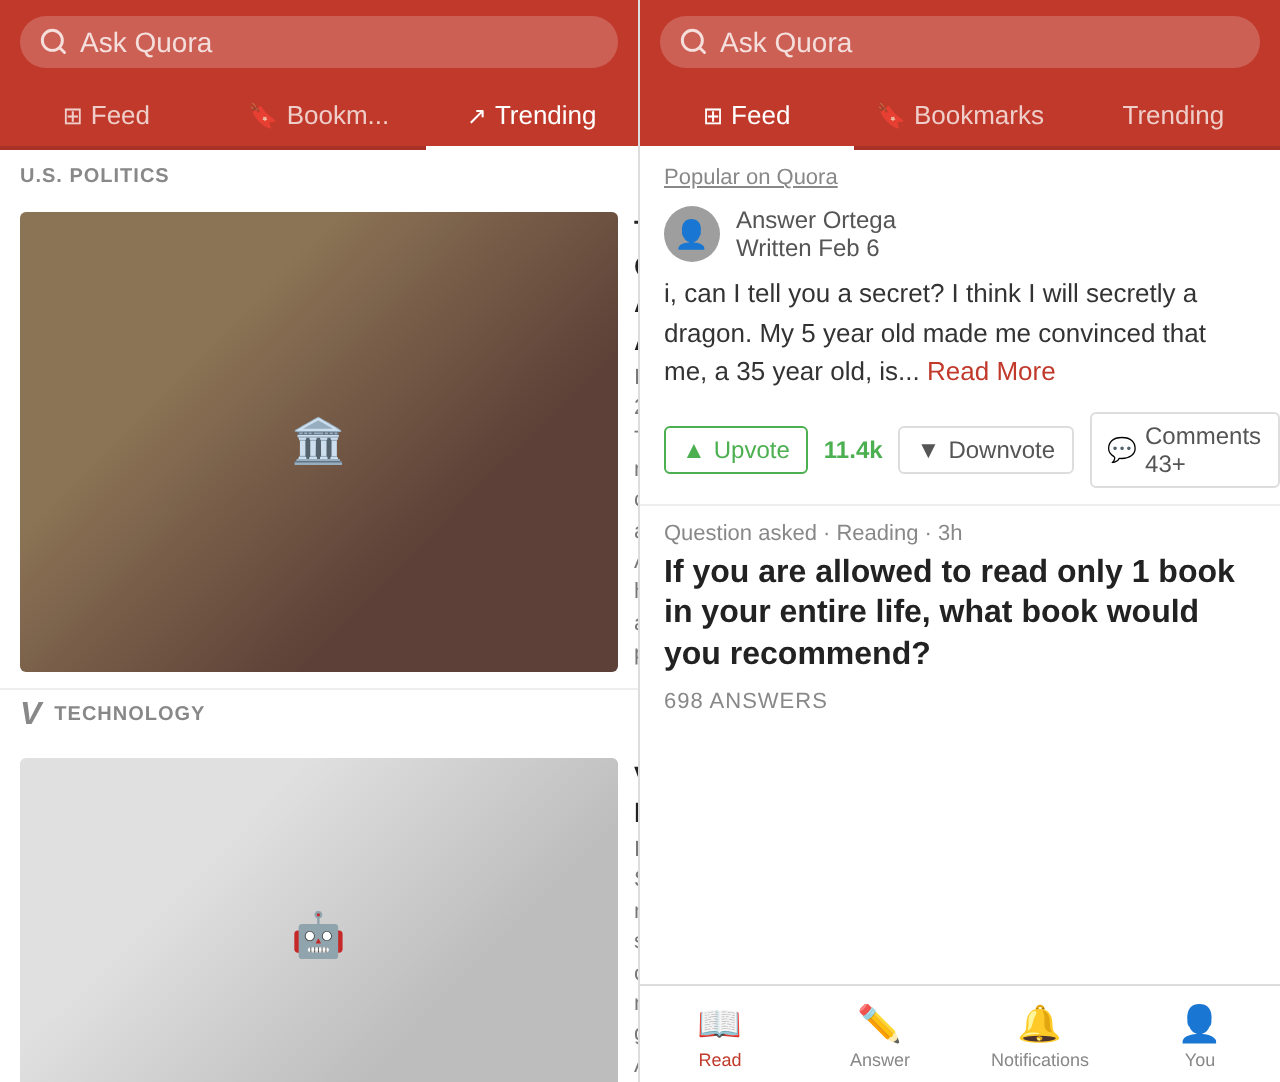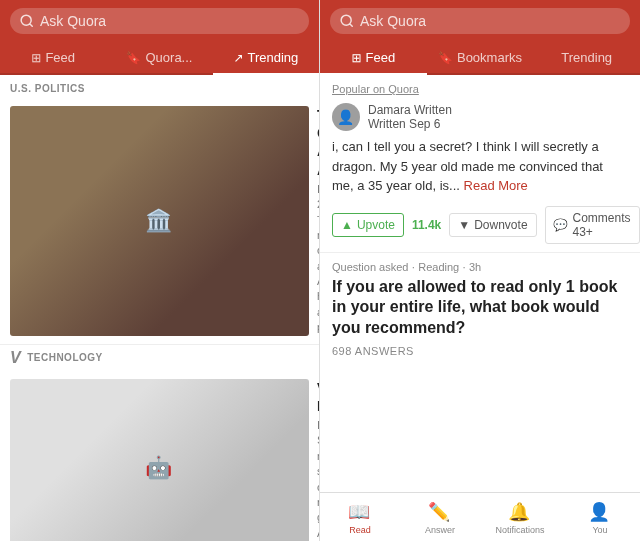--- a/index.html
+++ b/index.html
@@ -347,21 +347,21 @@
       </div>
     </div>
 
     <div class="tabs">
       <div class="tab">
         <span class="tab-icon">⊞</span>
         <span>Feed</span>
       </div>
       <div class="tab">
         <span class="tab-icon">🔖</span>
-        <span>Quora...</span>
+        <span>Bookm...</span>
       </div>
       <div class="tab active">
         <span class="tab-icon">↗</span>
         <span>Trending</span>
       </div>
     </div>
 
     <div class="section-label">U.S. Politics</div>
     <div class="news-item">
       <div class="news-thumb thumb-trump">🏛️</div>
@@ -410,22 +410,22 @@
         <span>Trending</span>
       </div>
     </div>
 
     <div class="popular-label">Popular on Quora</div>
 
 
     <div class="author-row">
       <div class="avatar">👤</div>
       <div class="author-info">
-        <div>Damara Written</div>
-        <div>Written Sep 6</div>
+        <div>Answer Ortega</div>
+        <div>Written Feb 6</div>
       </div>
     </div>
 
     <div class="answer-preview">
       <span>i, can I tell you a secret? I think I will secretly a dragon. My 5 year old made me convinced that me, a 35 year old, is...</span>
       <span class="read-more">Read More</span>
     </div>
 
     <div class="action-row">
       <div class="action-btn upvote">

